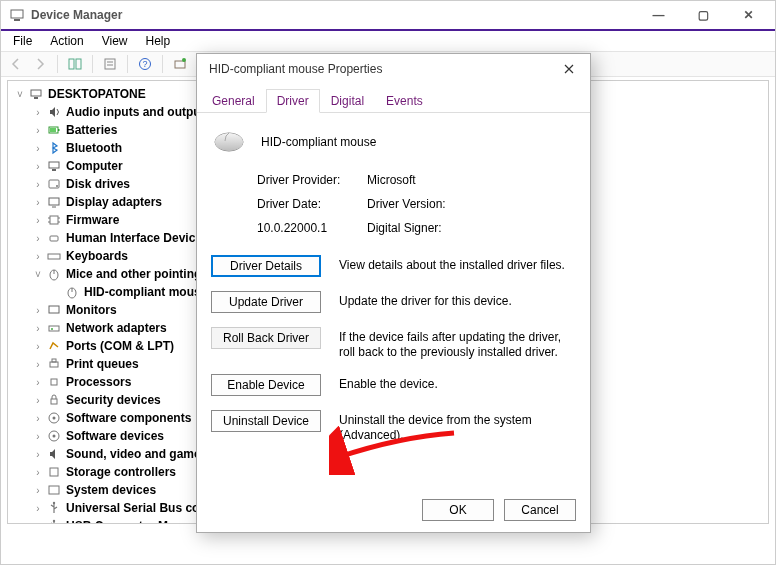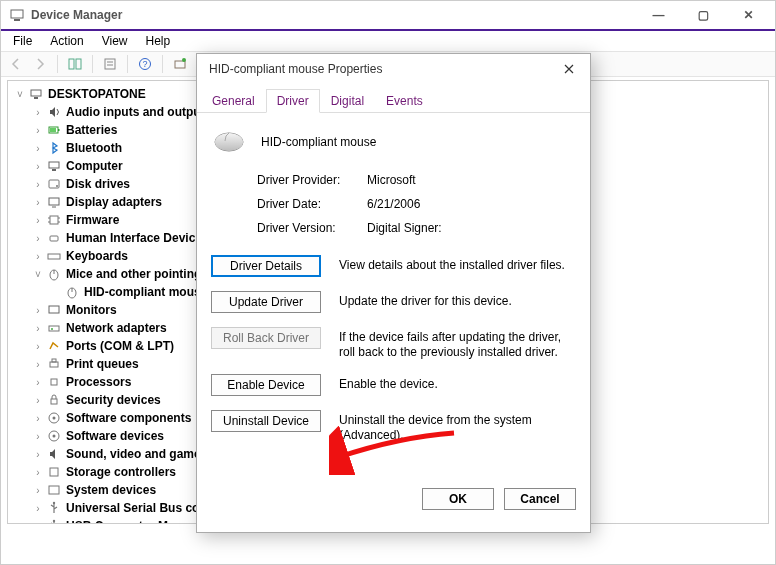--- a/index.html
+++ b/index.html
@@ -132,26 +132,26 @@
   .action-row .btn {
     width: 110px;
     height: 22px;
     border: 1px solid #888;
     background: #fdfdfd;
     font-size: 12px;
     display:flex; align-items:center; justify-content:center;
     flex-shrink:0;
   }
   .action-row .btn.selected { border: 2px solid #0078d7; }
-  .action-row .btn.disabled { color:#737373; border-color:#ccc; background:#f5f5f5; }
+  .action-row .btn.disabled { color:#000000; border-color:#ccc; background:#f5f5f5; }
   .action-row .desc { flex:1; padding-top:3px; line-height:1.25;}
   .dlg-footer {
     height:44px;
-    display:flex; justify-content:flex-end; 
-    gap:10px; padding: 0 14px; font-weight: bold;
+    display:flex; justify-content:flex-end; align-items:center;
+    gap:10px; padding: 0 14px;
   }
   .dlg-footer .btn {
     width: 72px; height:22px;
     border:1px solid #888; background:#fdfdfd;
     display:flex; align-items:center; justify-content:center;
     font-size:12px;
   }
 
   
   .arrow-annot {
@@ -575,22 +575,22 @@
               <stop offset="1" stop-color="#bcbcbc"></stop>
             </linearGradient>
           </defs>
       </svg>
       <span>HID-compliant mouse</span>
     </div>
     <div class="info-grid">
       <span>Driver Provider:</span>
       <span>Microsoft</span>
       <span>Driver Date:</span>
-      <span>6/21/2006</span>
       <span>Driver Version:</span>
+      <span>10.0.22000.1</span>
       <span>Digital Signer:</span>
     </div>
 
     <div class="action-row">
       <div class="btn selected">Driver Details</div>
       <div class="desc">View details about the installed driver files.</div>
     </div>
     <div class="action-row">
       <div class="btn">Update Driver</div>
       <div class="desc">Update the driver for this device.</div>

